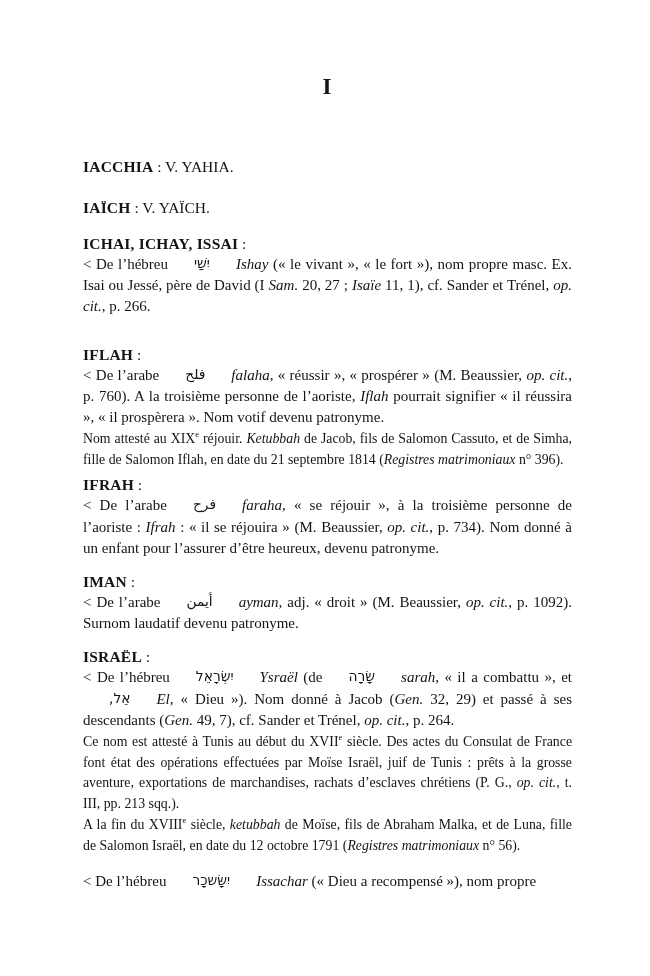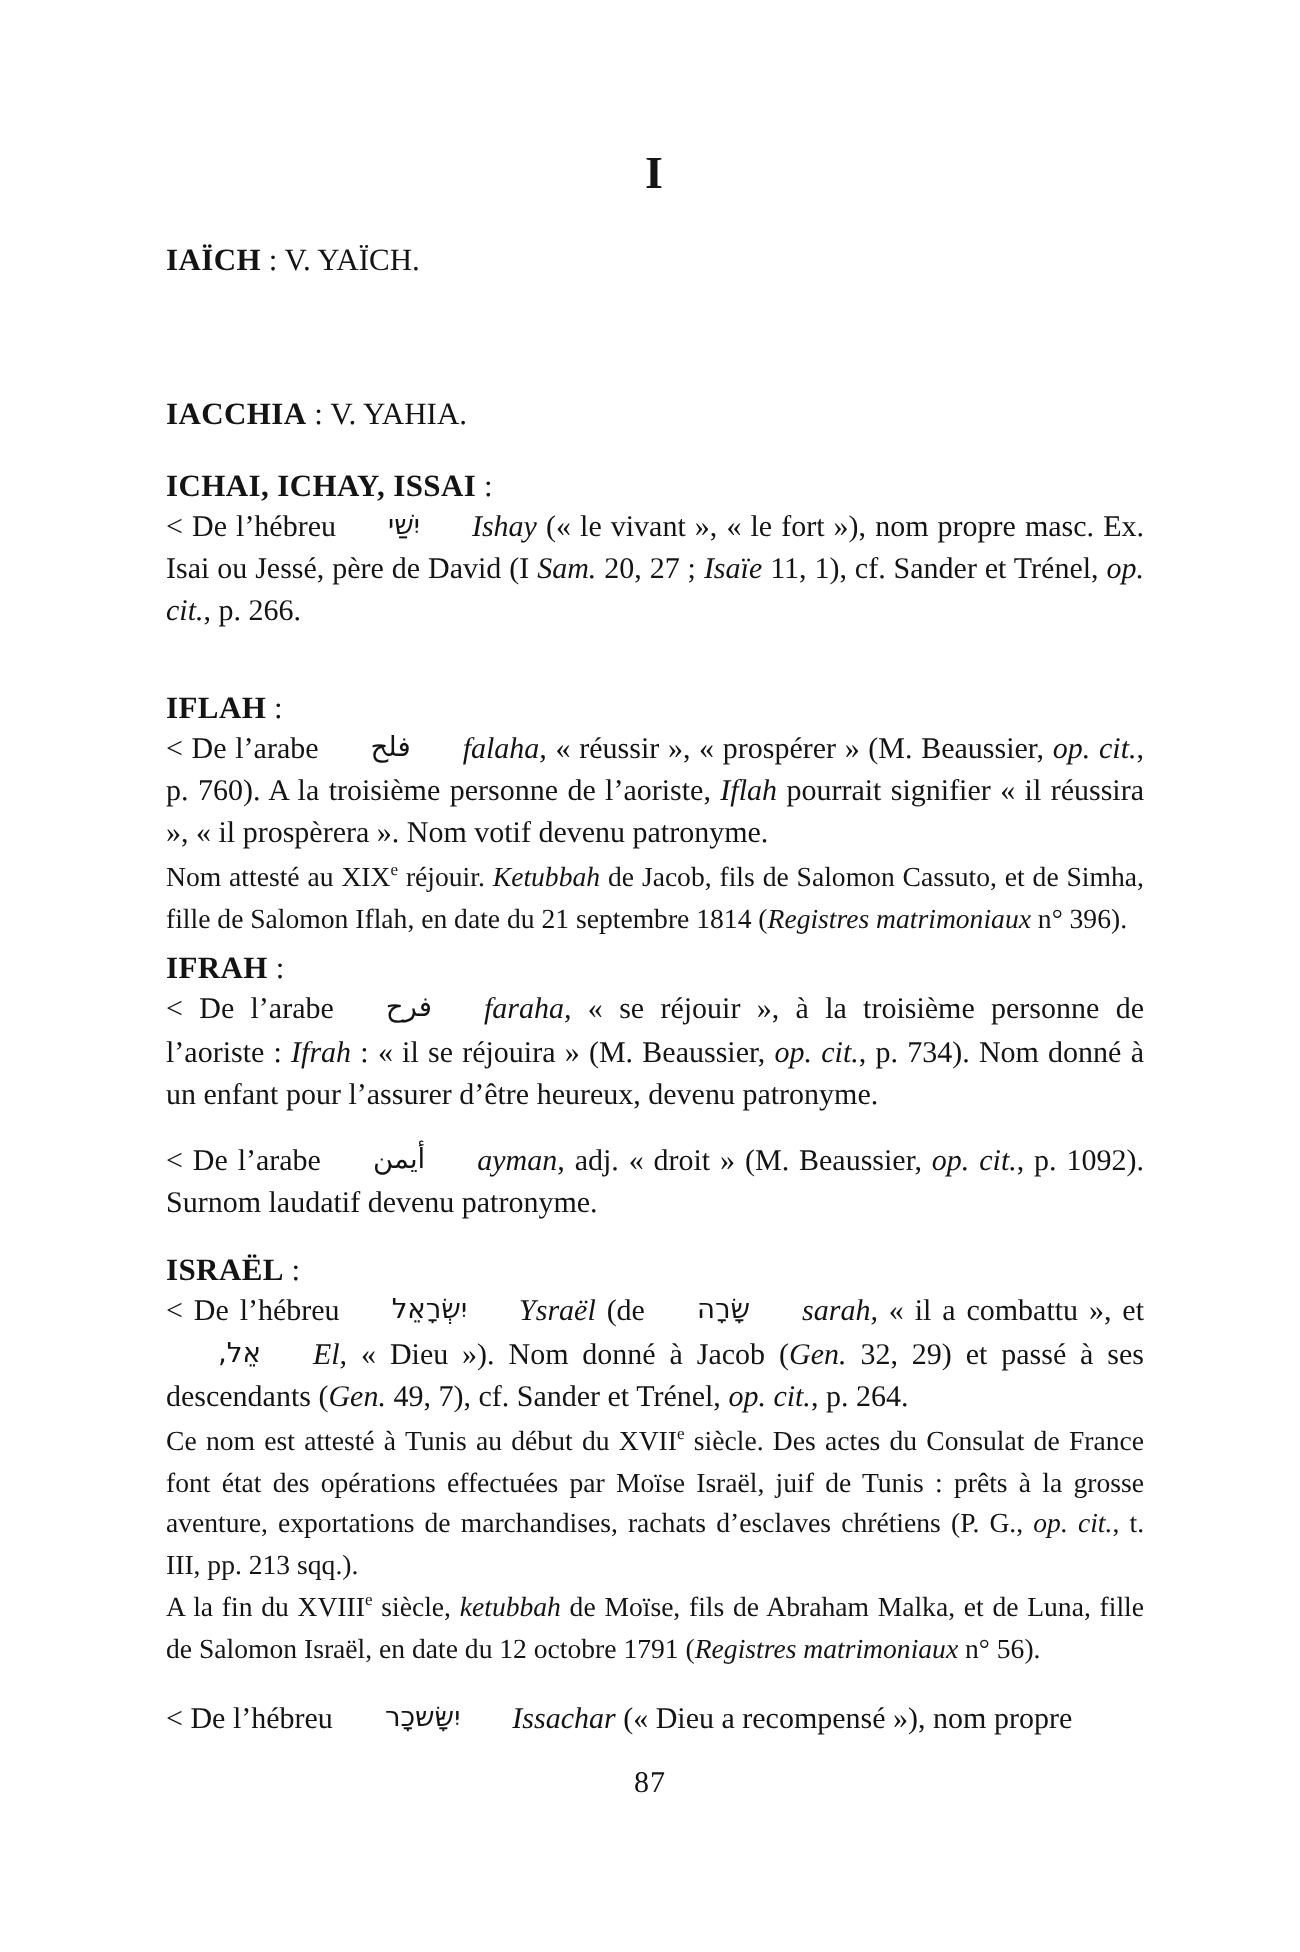--- a/index.html
+++ b/index.html
@@ -68,55 +68,55 @@
   }
 </style>
 </head>
 <body>
 
 <div class="page">
   <div class="content">
 
     <div class="section-letter">I</div>
 
+    <div class="entry e0">
+      <div class="entry-heading"><span class="entry-headword">IACCHIA</span><span> : V. YAHIA.</span></div>
+    </div>
+
     <div class="entry e1">
       <div class="entry-heading"><span class="entry-headword">IAÏCH</span><span> : V. YAÏCH.</span></div>
-    </div>
-
-    <div class="entry e0">
-      <div class="entry-heading"><span class="entry-headword">IACCHIA</span><span> : V. YAHIA.</span></div>
     </div>
 
     <div class="entry e2">
       <div class="entry-heading"><span class="entry-headword">ICHAI, ICHAY, ISSAI</span><span> :</span></div>
       <div class="entry-body"><span class="seg-n">&lt; De l’hébreu</span><span class="seg-he">יִשַׁי</span><span class="seg-i">Ishay</span><span class="seg-n"> (« le vivant », « le fort »), nom propre masc. Ex. Isai ou Jessé, père de David (I </span><span class="seg-i">Sam.</span><span class="seg-n"> 20, 27 ; </span><span class="seg-i">Isaïe</span><span class="seg-n"> 11, 1), cf. Sander et Trénel, </span><span class="seg-i">op. cit.</span><span class="seg-n">, p. 266.</span></div>
     </div>
 
     <div class="entry e3">
       <div class="entry-heading"><span class="entry-headword">IFLAH</span><span> :</span></div>
       <div class="entry-body"><span class="seg-n">&lt; De l’arabe</span><span class="seg-ar">فلح</span><span class="seg-i">falaha,</span><span class="seg-n"> « réussir », « prospérer » (M. Beaussier, </span><span class="seg-i">op. cit.</span><span class="seg-n">, p. 760). A la troisième personne de l’aoriste, </span><span class="seg-i">Iflah</span><span class="seg-n"> pourrait signifier « il réussira », « il prospèrera ». Nom votif devenu patronyme.</span></div>
       <div class="entry-note"><span class="seg-n">Nom attesté au XIX</span><span class="seg-sup">e</span><span class="seg-n"> réjouir. </span><span class="seg-i">Ketubbah</span><span class="seg-n"> de Jacob, fils de Salomon Cassuto, et de Simha, fille de Salomon Iflah, en date du 21 septembre 1814 (</span><span class="seg-i">Registres matrimoniaux</span><span class="seg-n"> n° 396).</span></div>
     </div>
 
     <div class="entry e4">
       <div class="entry-heading"><span class="entry-headword">IFRAH</span><span> :</span></div>
       <div class="entry-body"><span class="seg-n">&lt; De l’arabe</span><span class="seg-ar">فرح</span><span class="seg-i">faraha,</span><span class="seg-n"> « se réjouir », à la troisième personne de l’aoriste : </span><span class="seg-i">Ifrah</span><span class="seg-n"> : « il se réjouira » (M. Beaussier, </span><span class="seg-i">op. cit.</span><span class="seg-n">, p. 734). Nom donné à un enfant pour l’assurer d’être heureux, devenu patronyme.</span></div>
     </div>
 
     <div class="entry e5">
+      <div class="entry-heading"><span class="entry-headword">IMAN</span><span> :</span></div>
       <div class="entry-body"><span class="seg-n">&lt; De l’arabe</span><span class="seg-ar">أيمن</span><span class="seg-i">ayman,</span><span class="seg-n"> adj. « droit » (M. Beaussier, </span><span class="seg-i">op. cit.</span><span class="seg-n">, p. 1092). Surnom laudatif devenu patronyme.</span></div>
     </div>
 
     <div class="entry e6">
       <div class="entry-heading"><span class="entry-headword">ISRAËL</span><span> :</span></div>
       <div class="entry-body"><span class="seg-n">&lt; De l’hébreu</span><span class="seg-he">יִשְׂרָאֵל</span><span class="seg-i">Ysraël</span><span class="seg-n"> (de</span><span class="seg-he">שָׂרָה</span><span class="seg-i">sarah,</span><span class="seg-n"> « il a combattu », et </span><span class="seg-he">אֵל,</span><span class="seg-i">El,</span><span class="seg-n"> « Dieu »). Nom donné à Jacob (</span><span class="seg-i">Gen.</span><span class="seg-n"> 32, 29) et passé à ses descendants (</span><span class="seg-i">Gen.</span><span class="seg-n"> 49, 7), cf. Sander et Trénel, </span><span class="seg-i">op. cit.</span><span class="seg-n">, p. 264.</span></div>
       <div class="entry-note"><span class="seg-n">Ce nom est attesté à Tunis au début du XVII</span><span class="seg-sup">e</span><span class="seg-n"> siècle. Des actes du Consulat de France font état des opérations effectuées par Moïse Israël, juif de Tunis : prêts à la grosse aventure, exportations de marchandises, rachats d’esclaves chrétiens (P. G., </span><span class="seg-i">op. cit.</span><span class="seg-n">, t. III, pp. 213 sqq.).</span></div>
       <div class="entry-note"><span class="seg-n">A la fin du XVIII</span><span class="seg-sup">e</span><span class="seg-n"> siècle, </span><span class="seg-i">ketubbah</span><span class="seg-n"> de Moïse, fils de Abraham Malka, et de Luna, fille de Salomon Israël, en date du 12 octobre 1791 (</span><span class="seg-i">Registres matrimoniaux</span><span class="seg-n"> n° 56).</span></div>
     </div>
 
     <div class="entry e7">
       <div class="entry-body"><span class="seg-n">&lt; De l’hébreu</span><span class="seg-he">יִשָּׂשכָר</span><span class="seg-i">Issachar</span><span class="seg-n"> (« Dieu a recompensé »), nom propre</span></div>
     </div>
 
   </div>
 
-  <div class="page-number">87</div>
 </div>
 
 </body></html>

